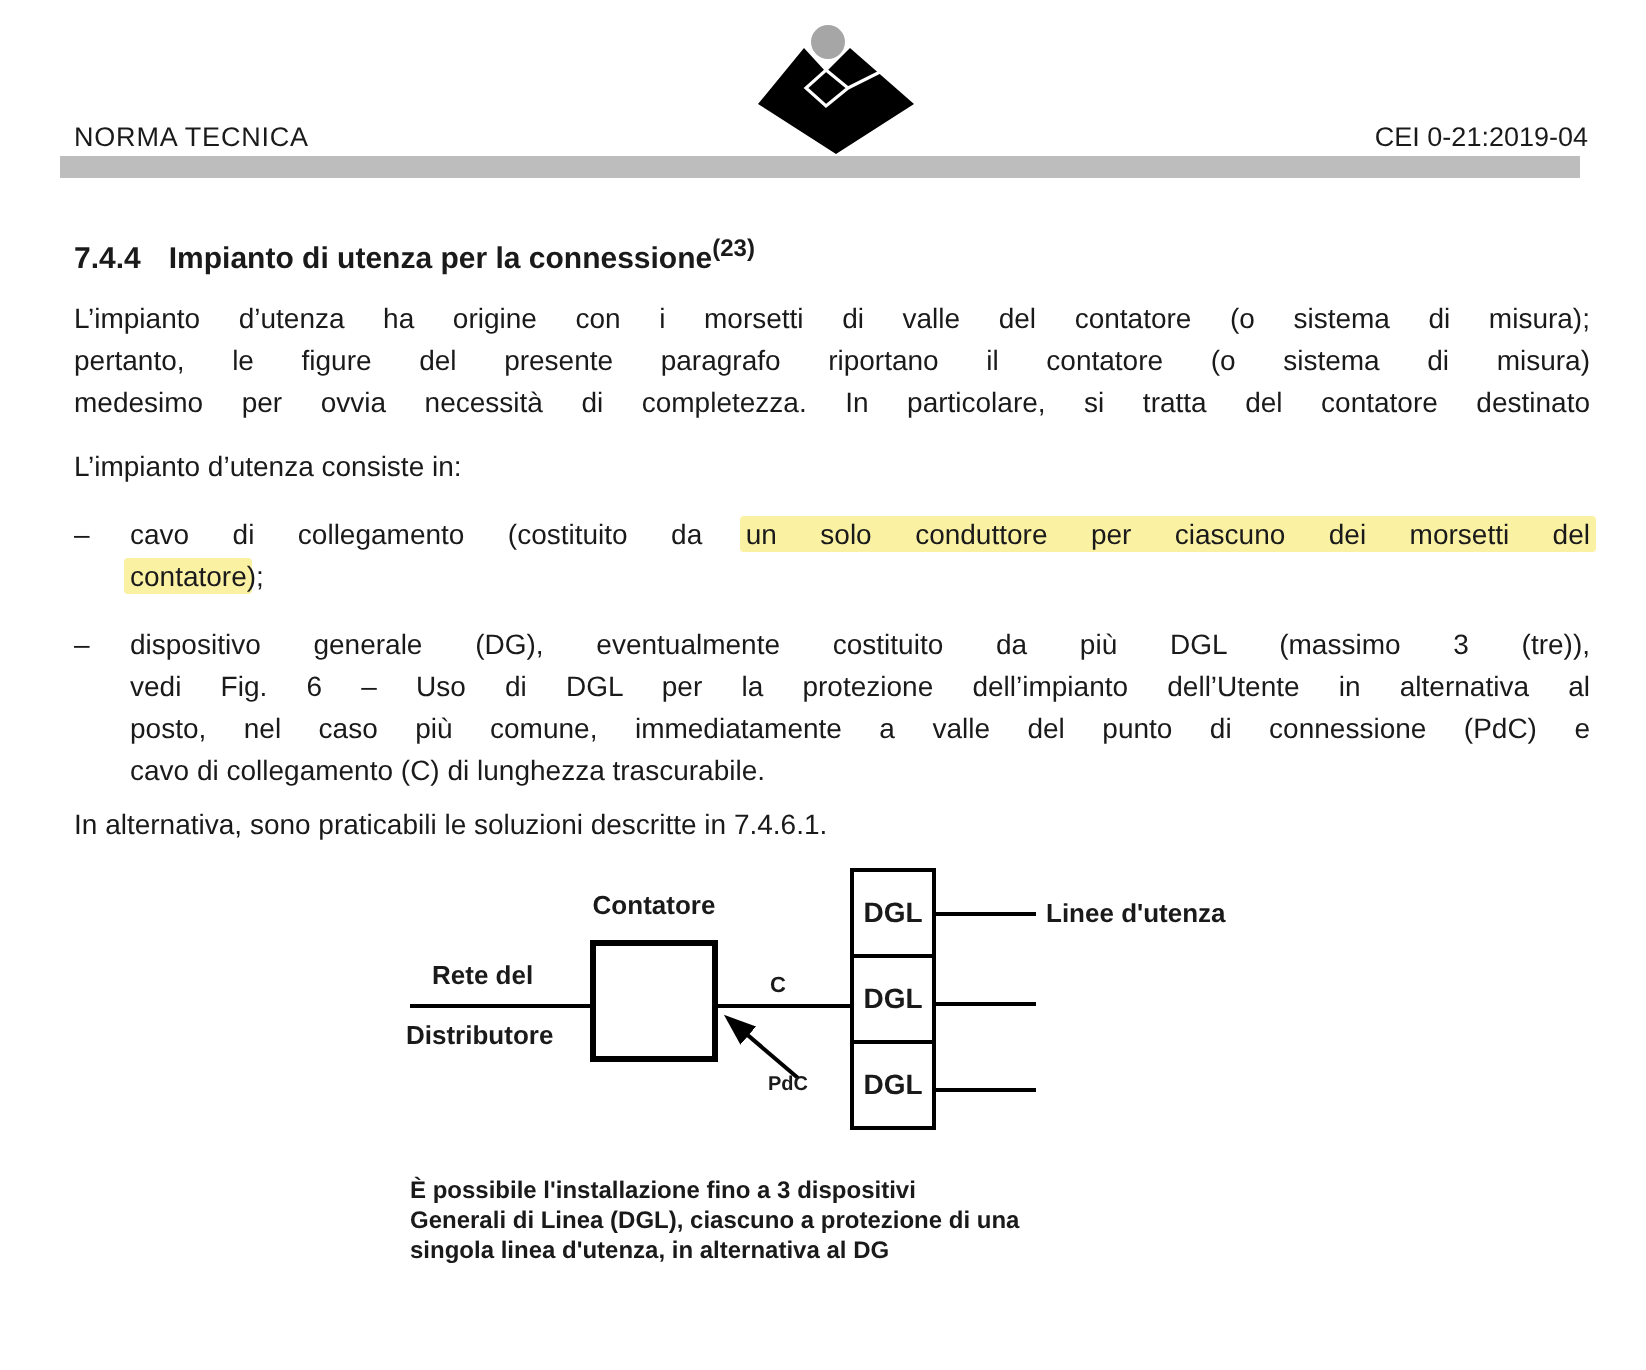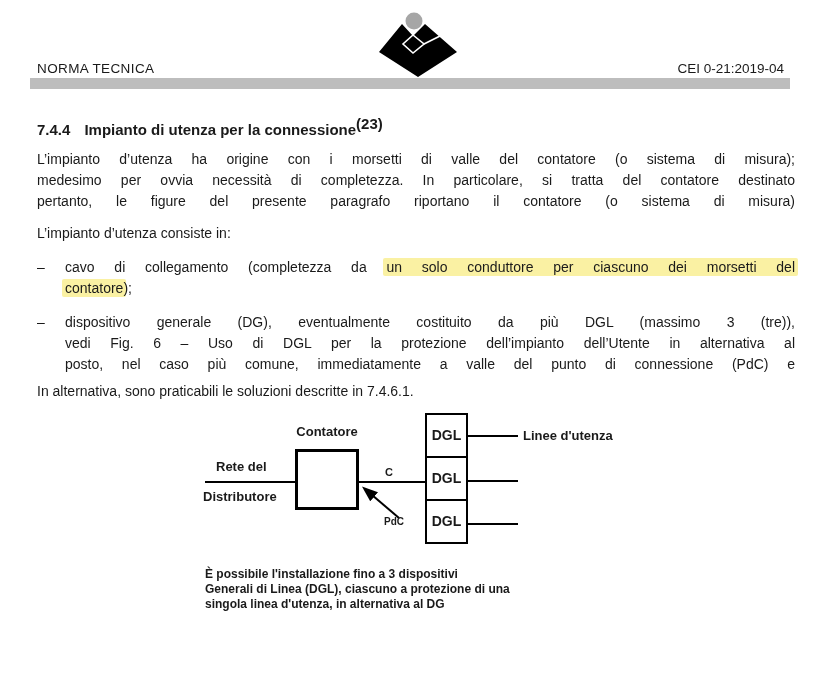--- a/index.html
+++ b/index.html
@@ -4,28 +4,28 @@
 <style>
   * { margin:0; padding:0; box-sizing:border-box; }
   html,body { background:#fff; }
   body {
     width:823px; height:685px; position:relative; overflow:hidden;
     font-family:"Liberation Sans", sans-serif;
     color:#1a1a1a;
   }
   
   .hdr-left  { position:absolute; left:37px; top:61px; font-size:13.5px; letter-spacing:.4px; }
-  .hdr-right { position:absolute; right:39px; top:61px; font-size:13.5px; }
+  .hdr-right { position:absolute; right:29px; top:61px; font-size:13.5px; }
   .hdr-bar   { position:absolute; left:30px; top:78px; width:760px; height:11px; background:#bdbdbd; }
   .logo      { position:absolute; left:375px; top:4px; width:86px; height:76px; }
   
   .content { position:absolute; left:37px; top:121px; width:758px; font-size:14px; line-height:21px; }
   .title   { font-size:15px; font-weight:bold; line-height:18px; margin-bottom:10px; }
   .title .num { margin-right:14px; }
-  .title sup  { font-size:15px; vertical-align:super; line-height:0; }
+  .title sup  { font-size:12px; vertical-align:super; line-height:0; }
   .jline { text-align:justify; text-align-last:justify; }
   .lline { text-align:left; }
   .p2 { margin-top:11px; }
   .bullet { display:flex; margin-top:13px; }
   .bullet .dash  { width:28px; flex:0 0 28px; }
   .bullet .btext { flex:1; }
   .p3 { margin-top:6px; }
   .hl { background:#faf1a3; border-radius:2px; padding:1px 3px; margin:-1px -3px; }
   
   .diagram { position:relative; margin-top:10px; height:150px; font-weight:bold; }
@@ -57,40 +57,41 @@
 <div class="hdr-bar"></div>
 
 <div class="content">
 
   <div class="title">
     <span class="num">7.4.4</span><span>Impianto di utenza per la connessione</span><sup>(23)</sup>
   </div>
 
   <div>
     <div class="jline">L’impianto d’utenza ha origine con i morsetti di valle del contatore (o sistema di misura);</div>
+    <div class="jline">pertanto, le figure del presente paragrafo riportano il contatore (o sistema di misura)</div>
     <div class="jline">medesimo per ovvia necessità di completezza. In particolare, si tratta del contatore destinato</div>
-    <div class="jline">pertanto, le figure del presente paragrafo riportano il contatore (o sistema di misura)</div>
   </div>
 
   <div class="p2 lline">L’impianto d’utenza consiste in:</div>
 
   <div class="bullet">
     <div class="dash">–</div>
     <div class="btext">
-      <div class="jline"><span>cavo di collegamento (completezza da </span><span class="hl">un solo conduttore per ciascuno dei morsetti del</span></div>
+      <div class="jline"><span>cavo di collegamento (costituito da </span><span class="hl">un solo conduttore per ciascuno dei morsetti del</span></div>
       <div class="lline"><span class="hl">contatore</span><span>);</span></div>
     </div>
   </div>
 
   <div class="bullet">
     <div class="dash">–</div>
     <div class="btext">
       <div class="jline">dispositivo generale (DG), eventualmente costituito da più DGL (massimo 3 (tre)),</div>
       <div class="jline">vedi Fig. 6 – Uso di DGL per la protezione dell’impianto dell’Utente in alternativa al</div>
       <div class="jline">posto, nel caso più comune, immediatamente a valle del punto di connessione (PdC) e</div>
+      <div class="lline">cavo di collegamento (C) di lunghezza trascurabile.</div>
     </div>
   </div>
 
   <div class="p3 lline">In alternativa, sono praticabili le soluzioni descritte in 7.4.6.1.</div>
 
   <div class="diagram">
     <div class="dlabel" style="left:258px; top:12px; width:64px; text-align:center;">Contatore</div>
     <div class="contatore-box"></div>
 
     <div class="dlabel" style="left:179px; top:47px;">Rete del</div>

